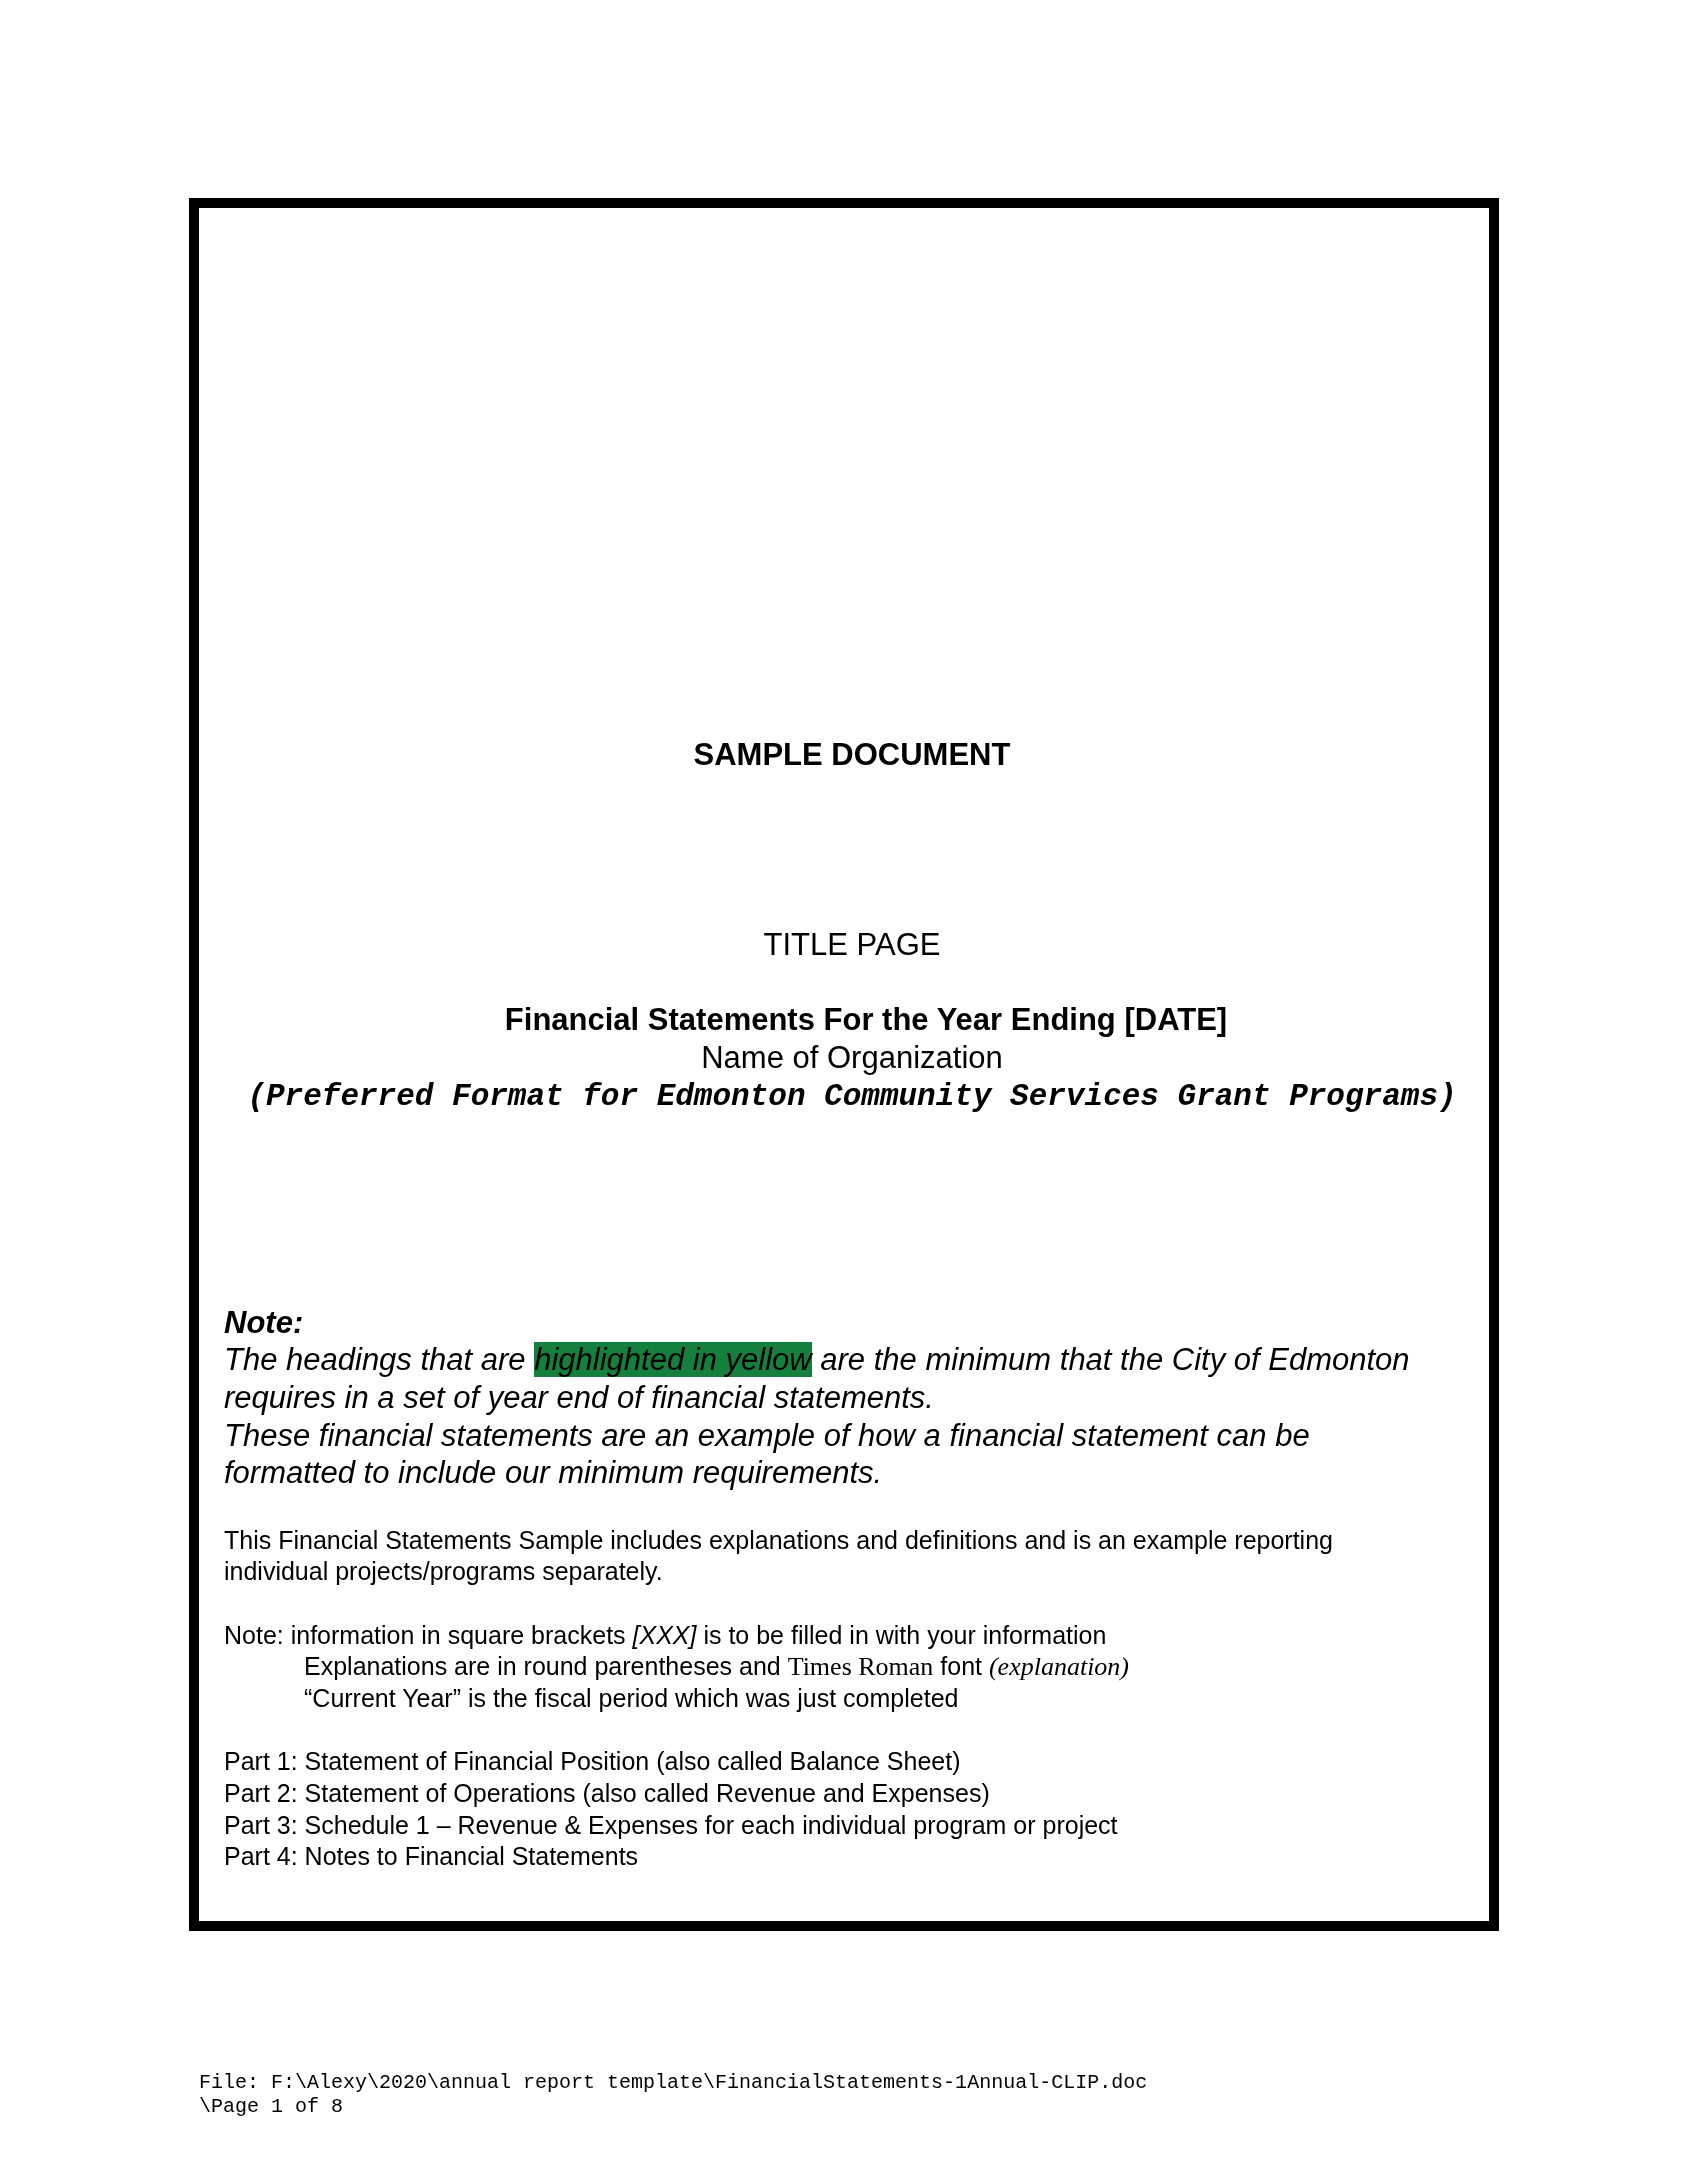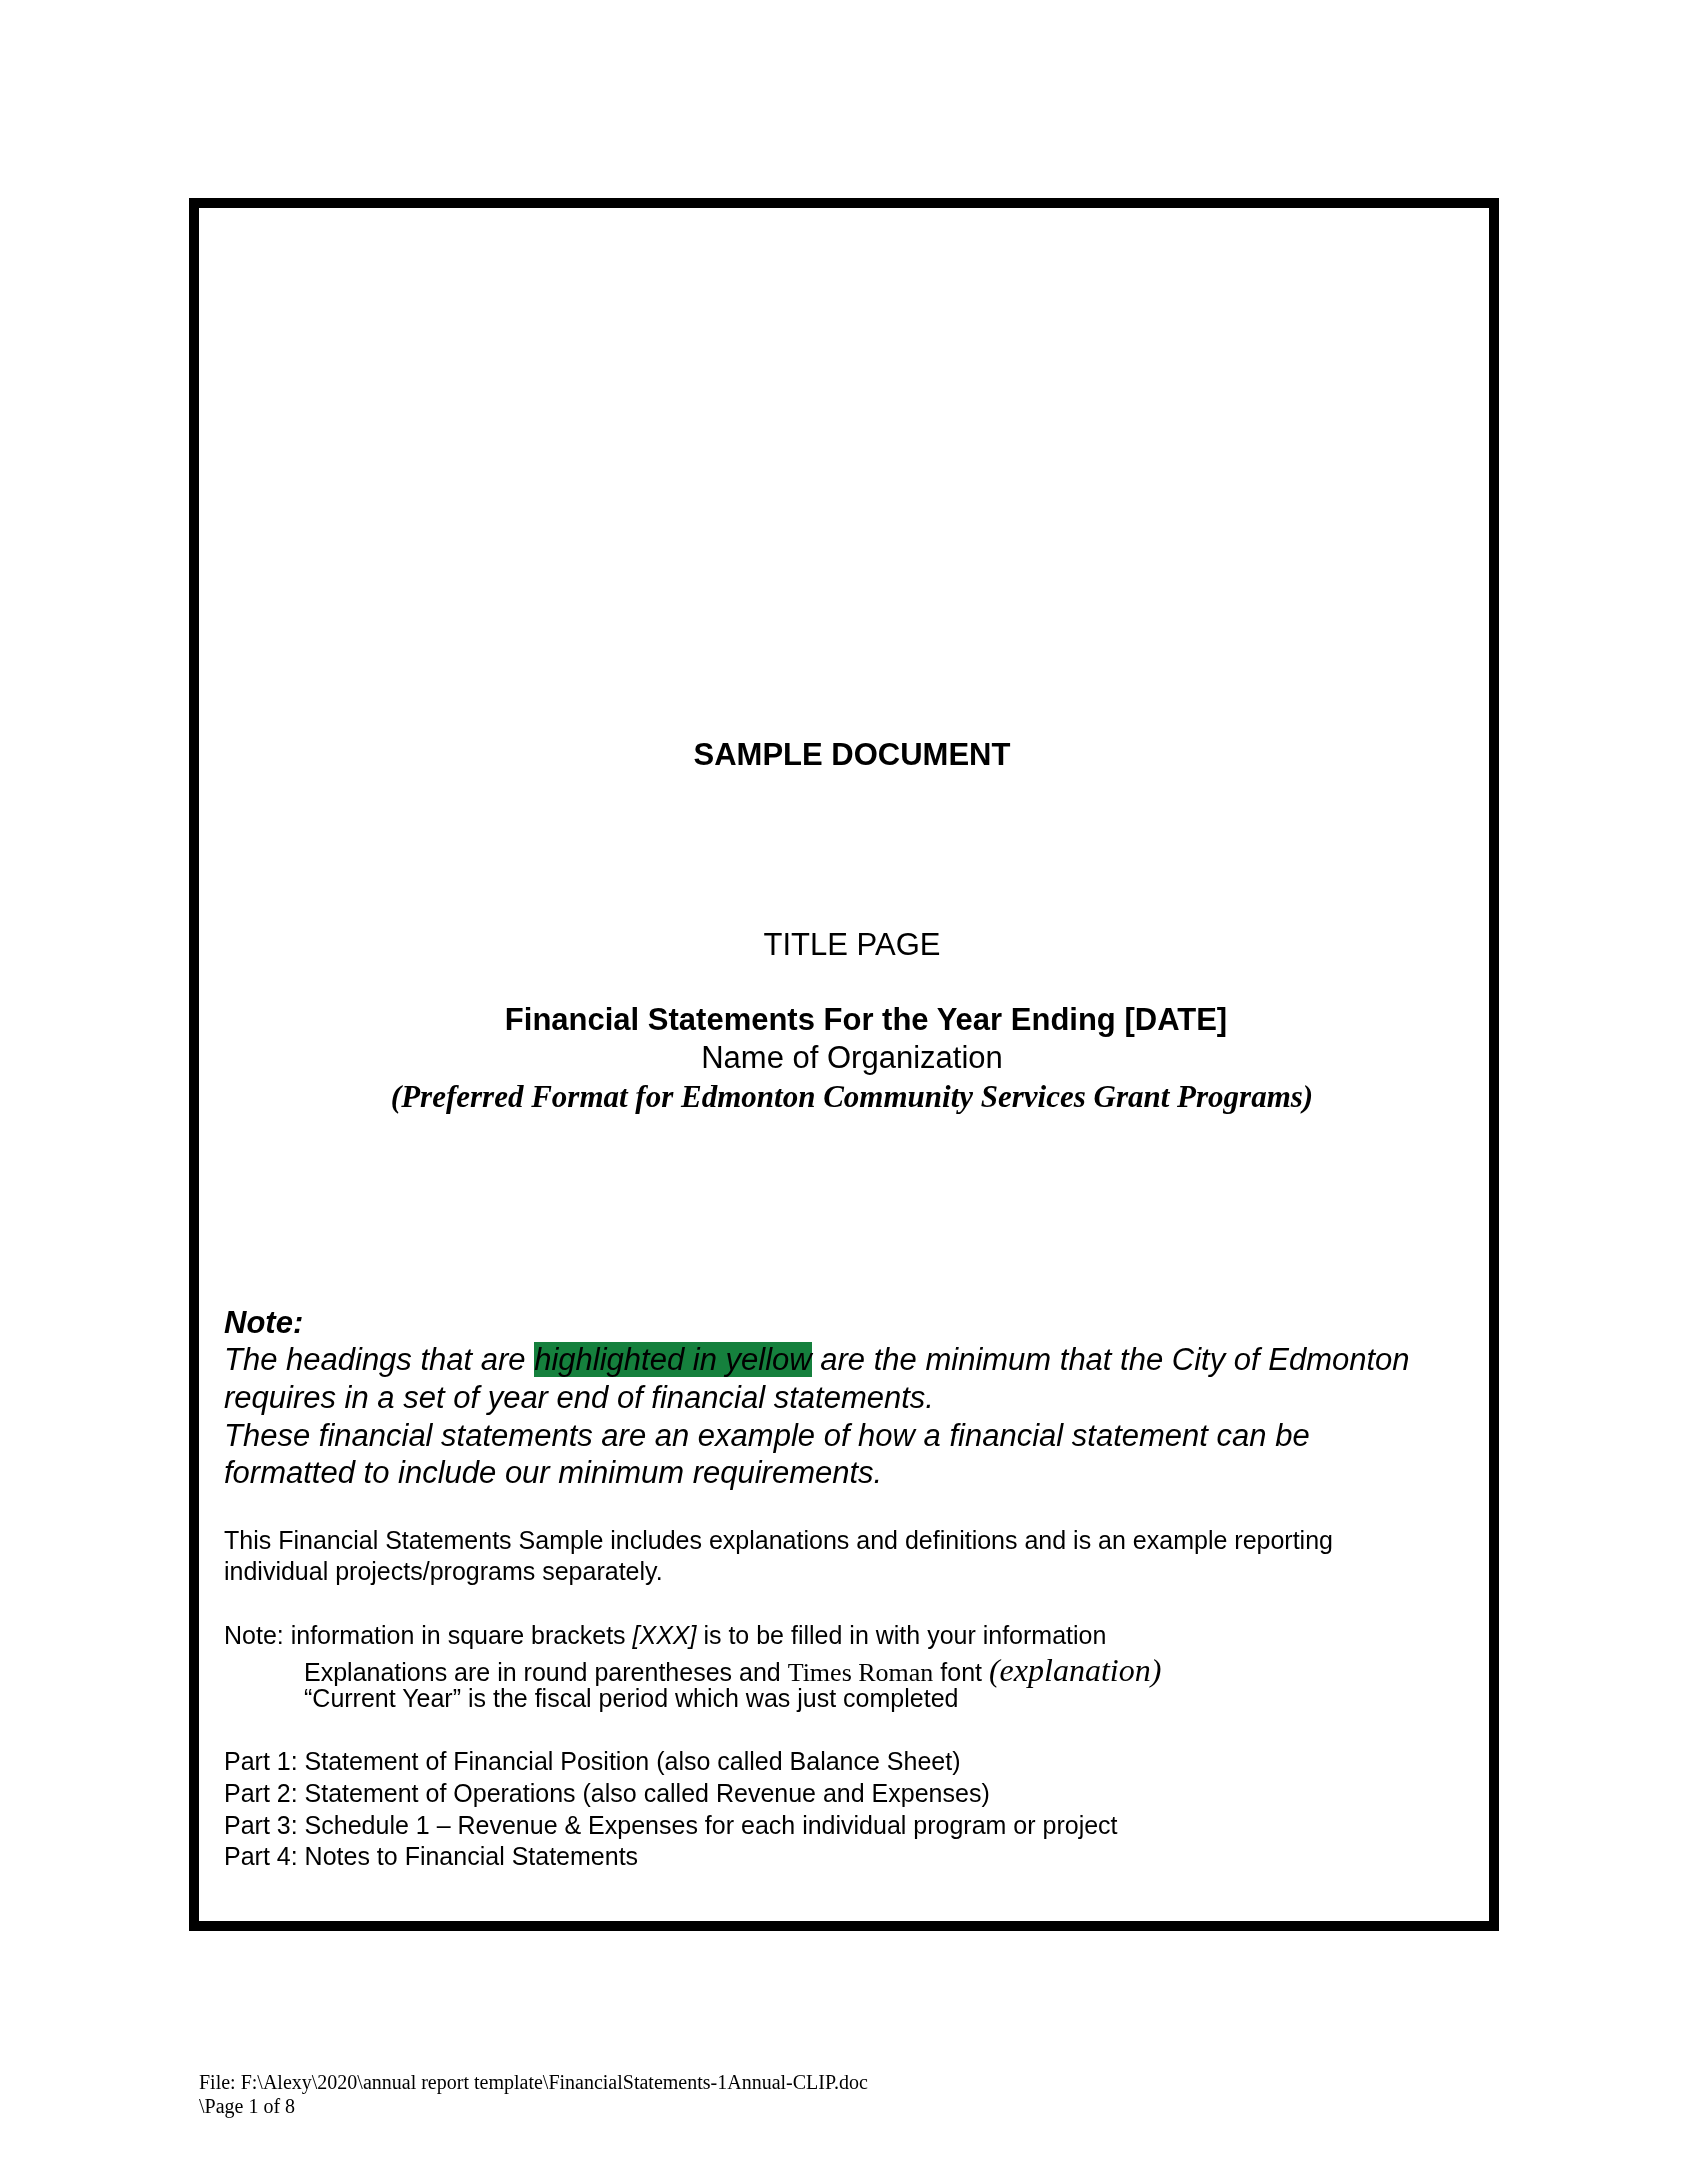--- a/index.html
+++ b/index.html
@@ -3,36 +3,36 @@
   <meta charset="utf-8">
   <style>
     html, body { margin: 0; padding: 0; background: #ffffff; }
     body { width: 1683px; height: 2178px; position: relative; overflow: hidden; color: #000; }
     .page-border {
       position: absolute; left: 189px; top: 198px;
       width: 1310px; height: 1733px;
       box-sizing: border-box; border: 10px solid #000;
     }
     .sans { font-family: "Liberation Sans", sans-serif; }
-    .serif { font-family: Liberation Serif, serif; }
+    .serif { font-family: Liberation Mono, monospace; }
     .abs { position: absolute; margin: 0; white-space: nowrap; }
     .center { left: 189px; width: 1326px; text-align: center; }
     .h-sample { top: 737px; font-size: 31px; font-weight: bold; }
     .h-title { top: 927px; font-size: 31px; font-weight: normal; }
     .h-fin { top: 1002px; font-size: 31px; font-weight: bold; padding-left: 14px; }
     .h-org { top: 1040px; font-size: 31px; }
     .h-pref { top: 1079px; font-size: 31px; font-weight: bold; font-style: italic; }
     .left { left: 224px; }
     .note-label { top: 1305px; font-size: 31px; font-weight: bold; font-style: italic; }
     .note-line { font-size: 31px; font-style: italic; }
     .hl { background: #15803d; }
     .body-line { font-size: 25px; }
     .indent { left: 304px; }
     .tr-inline { font-family: "Liberation Serif", serif; font-size: 26px; }
-    .tr-italic { font-family: "Liberation Serif", serif; font-style: italic; font-size: 32px; }
+    .tr-italic { font-family: "Liberation Serif", serif; font-style: italic; font-size: 26px; }
     .ital { font-style: italic; }
     .footer-line { font-size: 20px; left: 199px; }
   </style>
 </head>
 <body>
 
 <div class="page-border"></div>
 
 <p class="abs center sans h-sample">SAMPLE DOCUMENT</p>
 <p class="abs center sans h-title">TITLE PAGE</p>

